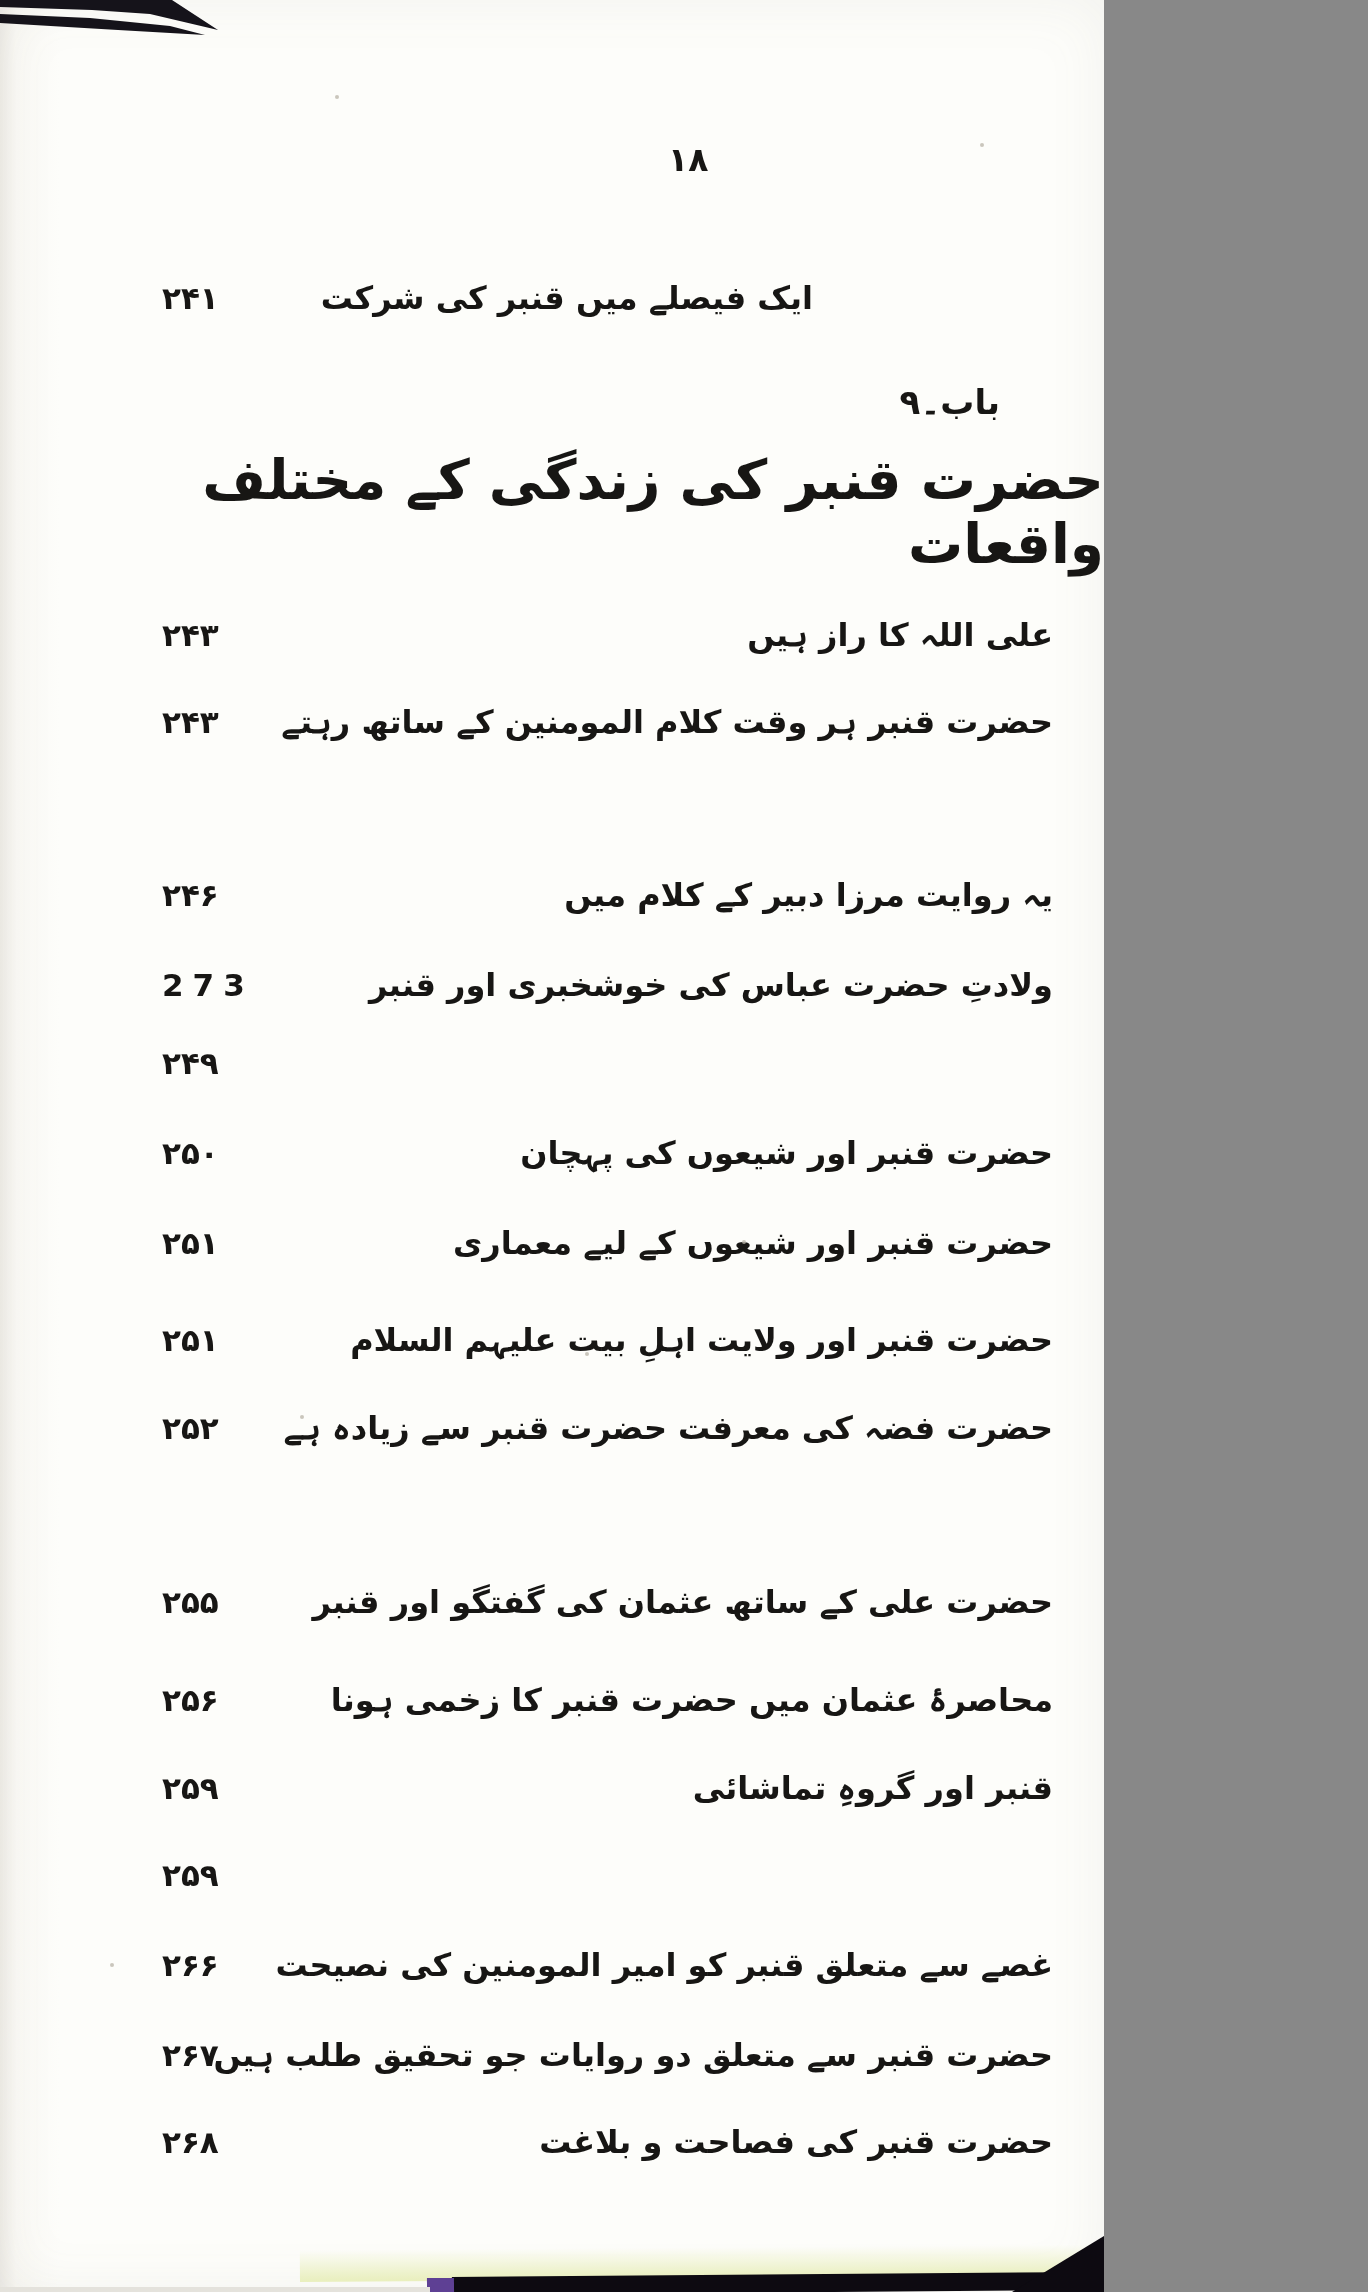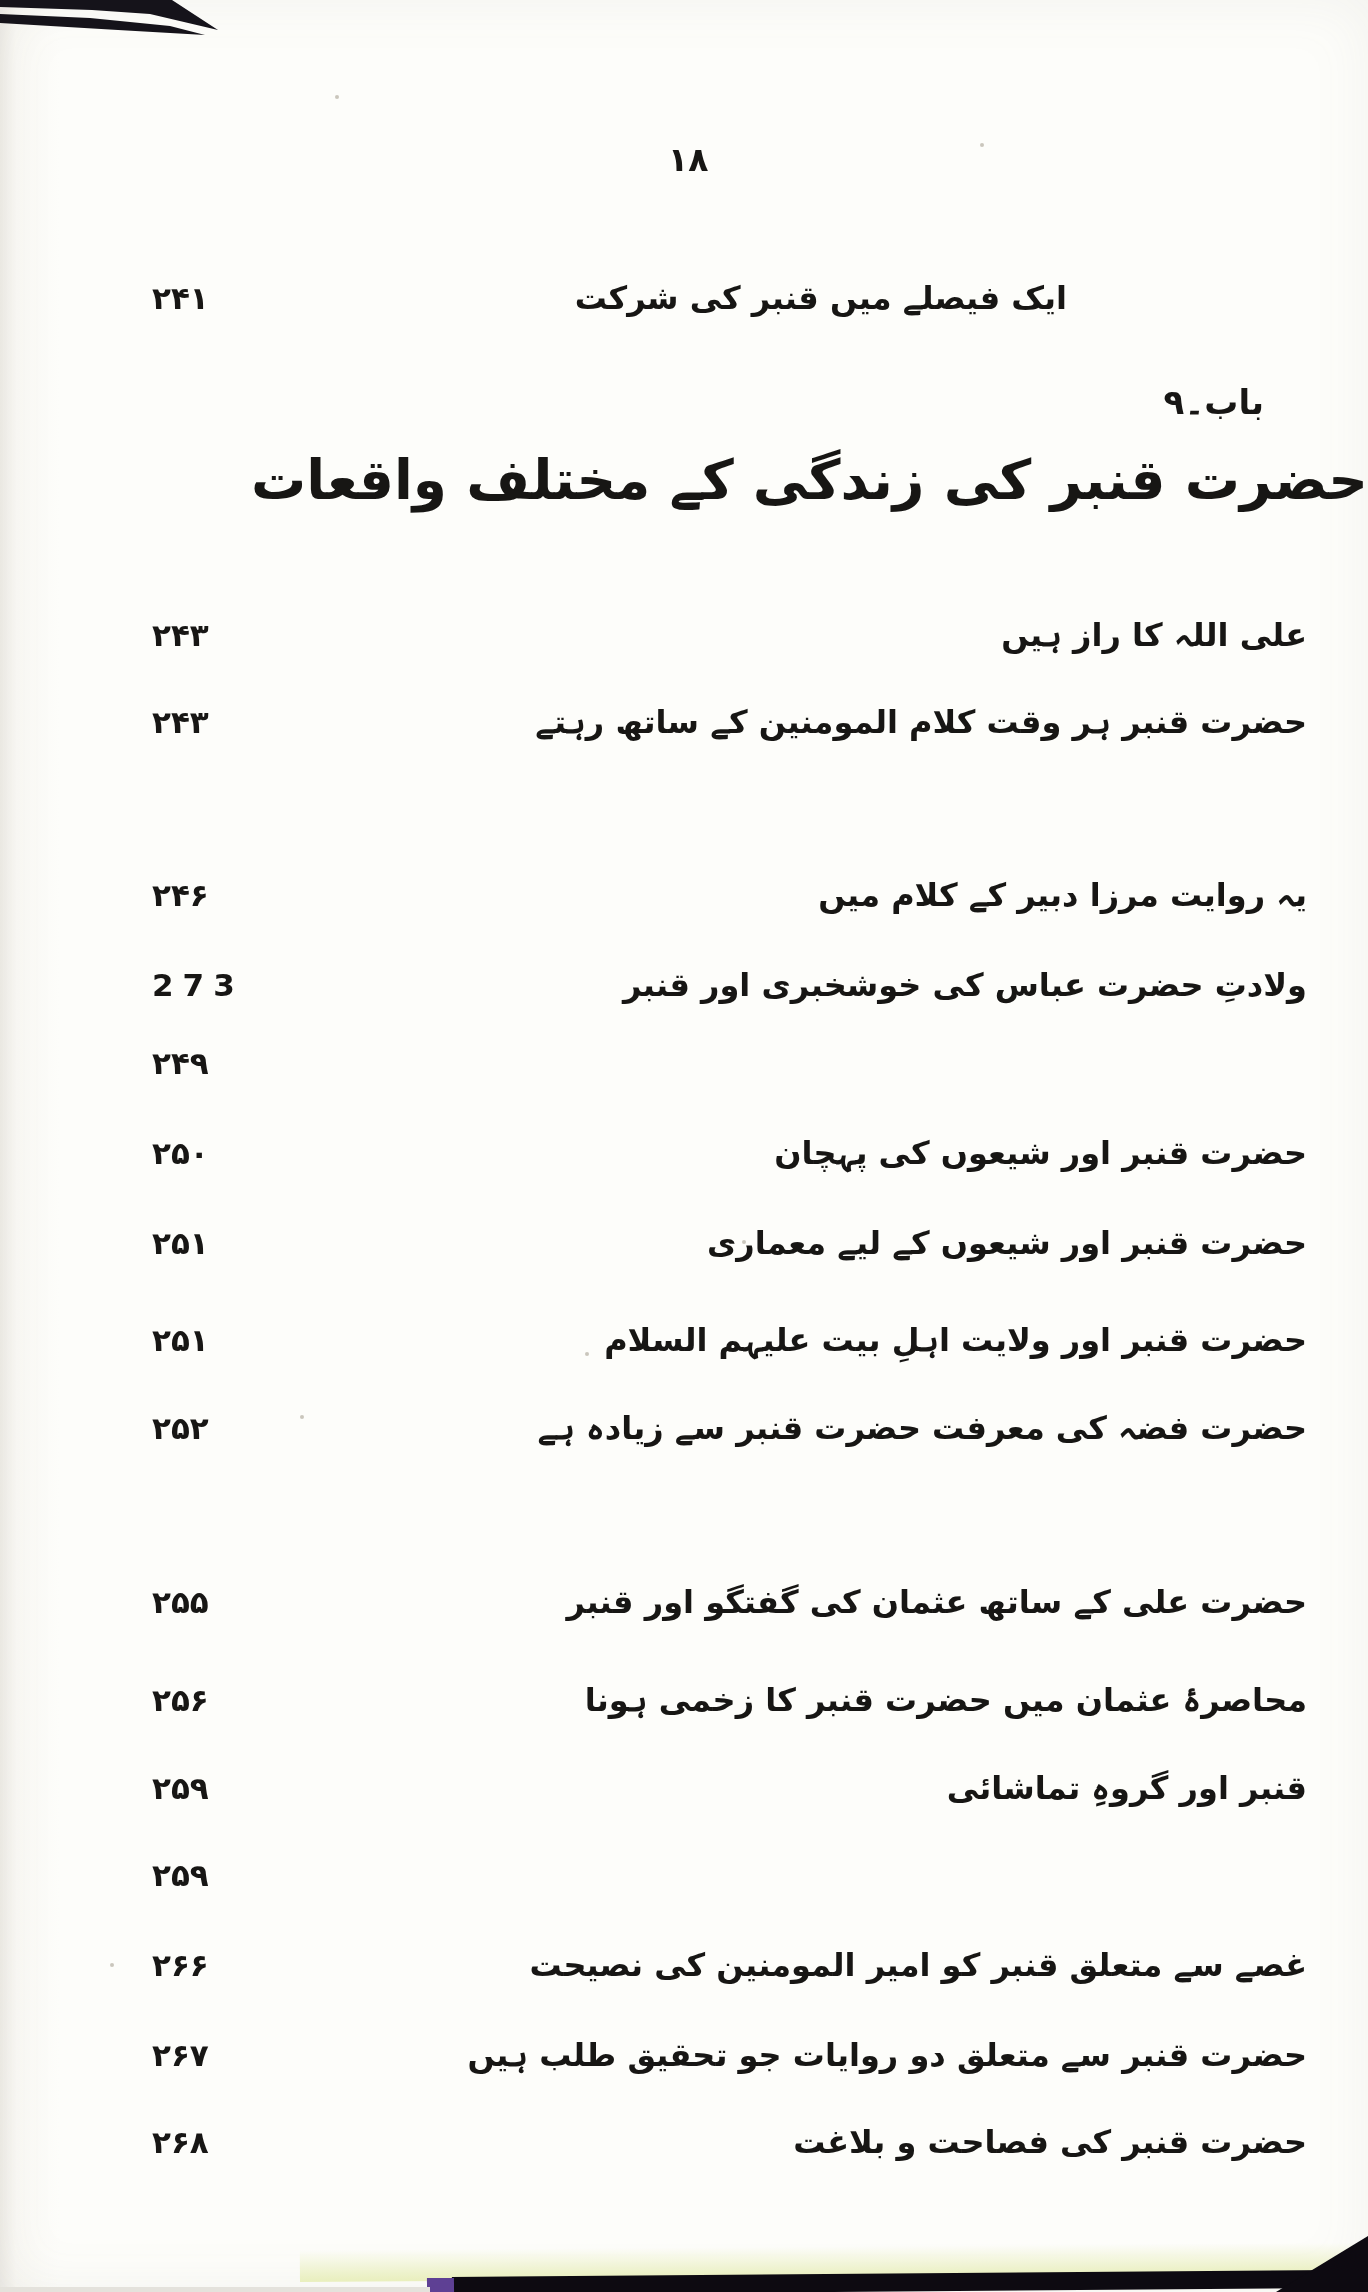--- a/index.html
+++ b/index.html
@@ -1,26 +1,26 @@
 <!DOCTYPE html>
 <html lang="ur"><head>
 <meta charset="utf-8">
 <style>
   html,body{margin:0;padding:0;background:#888;}
   .page{
-    position:relative;width:1368px;height:2292px;overflow:hidden;
+    position:relative;width:1104px;height:2292px;overflow:hidden;
     background:linear-gradient(90deg,#efede8 0px,#faf9f5 16px,#fdfdfa 60px,#fdfdfa 100%);
     font-family:"DejaVu Sans",sans-serif;color:#171614;
     box-shadow:inset 0 0 60px rgba(120,115,100,0.08);
   }
   .page-number{
     position:absolute;left:668px;top:140px;
     font-size:33px;font-weight:bold;letter-spacing:4px;
   }
-  .row{position:absolute;left:4px;width:100%;height:72px;padding-left:35px;}
+  .row{position:absolute;left:14px;width:100%;height:72px;padding-left:35px;}
   .num{
     position:absolute;left:148px;top:50%;transform:translateY(-50%);
     font-size:31px;font-weight:bold;letter-spacing:9px;
   }
   .title{
     position:absolute;right:100px;top:50%;transform:translateY(-50%);
     font-size:32px;font-weight:bold;direction:rtl;white-space:nowrap;
   }
   .title.indent{right:340px;}
   .chapter-label{

